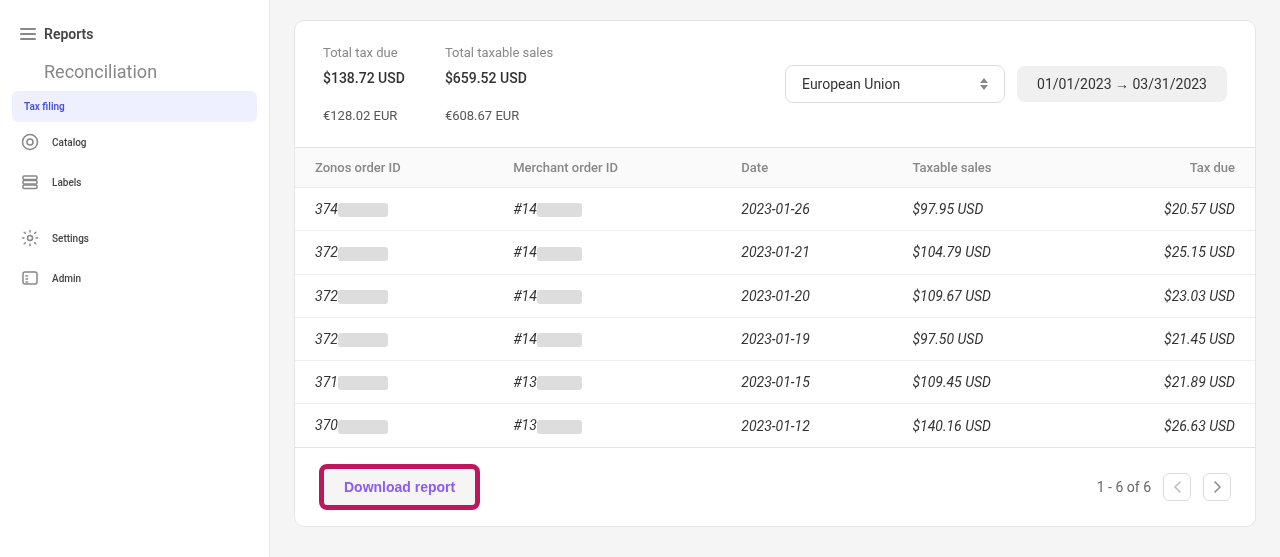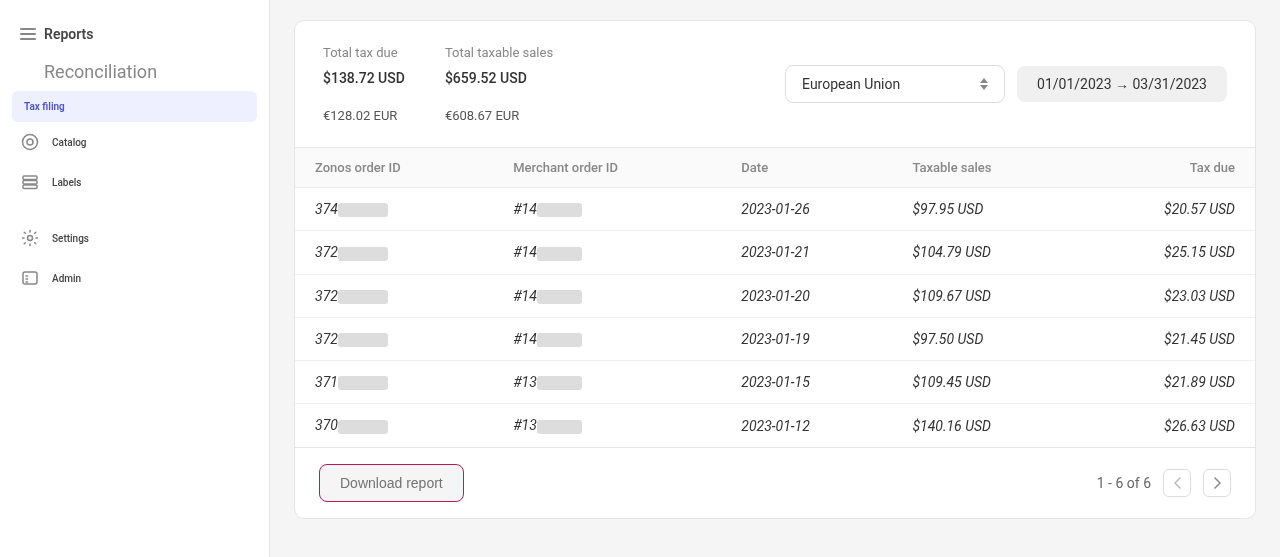--- a/index.html
+++ b/index.html
@@ -217,27 +217,27 @@
     
     .card-footer {
       display: flex;
       align-items: center;
       justify-content: space-between;
       padding: 16px 24px;
       border-top: 1px solid #e5e5e5;
     }
     .download-btn {
       background: #f5f5f5;
-      border: 1px solid #be185d;
+      border: 5px solid #be185d;
       border-radius: 8px;
       padding: 10px 20px;
       font-size: 14px;
-      color: #737373;
-      cursor: pointer;
-      font-weight: 400;
+      color: #8b5cf6;
+      cursor: pointer;
+      font-weight: 700;
     }
     .pagination {
       display: flex;
       align-items: center;
       gap: 12px;
       color: #666;
       font-size: 14px;
     }
     .page-nav {
       width: 28px;

